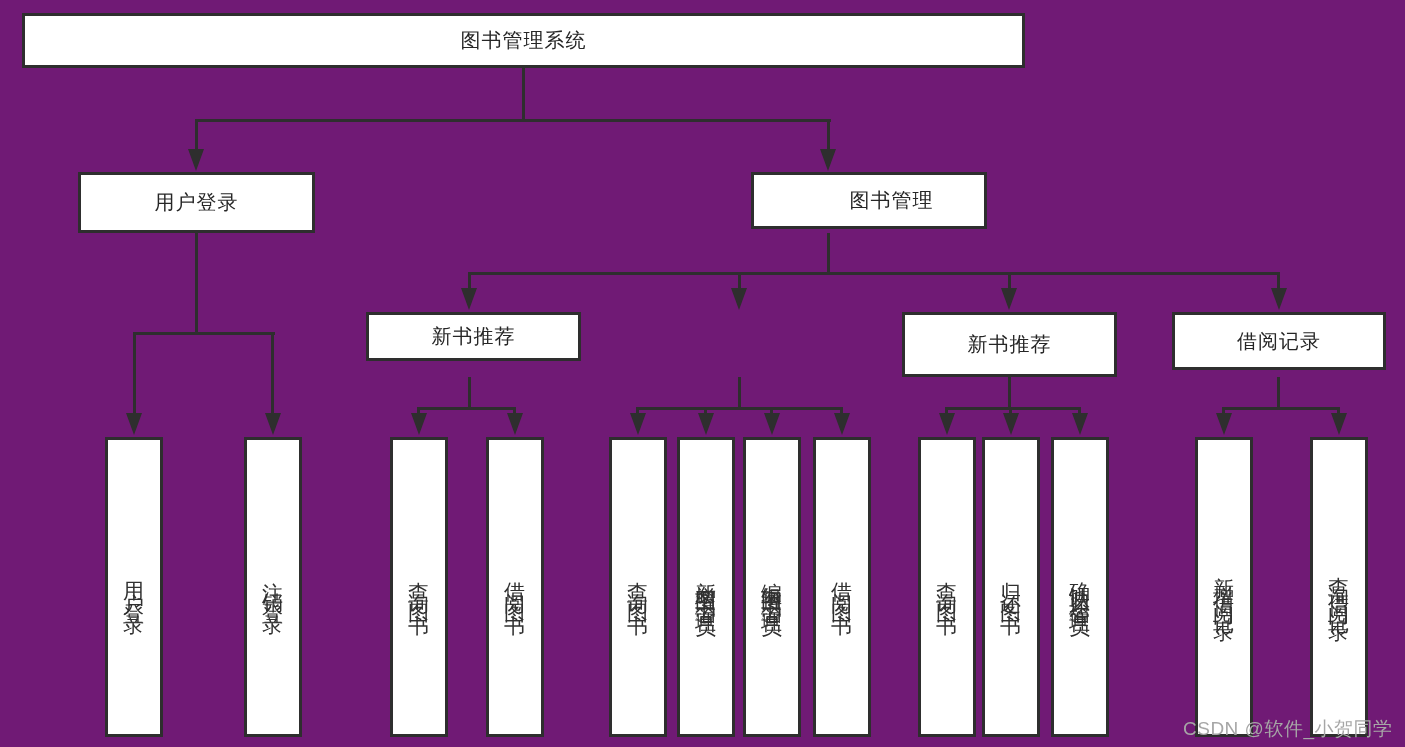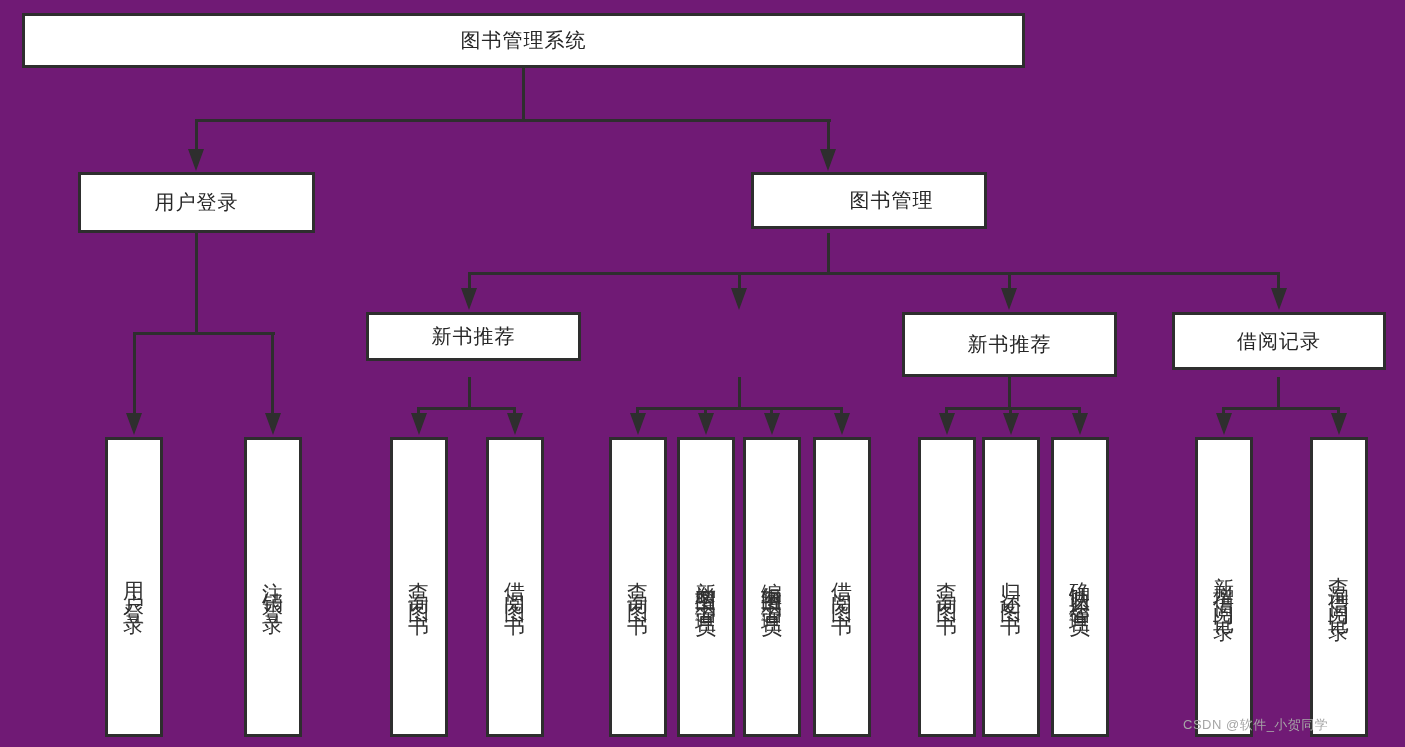--- a/index.html
+++ b/index.html
@@ -43,21 +43,21 @@
     position: absolute;
     width: 0; height: 0;
     border-left: 8px solid transparent;
     border-right: 8px solid transparent;
     border-top: 22px solid #2e2e2e;
   }
   .watermark {
     position: absolute;
     left: 1183px;
     top: 716px;
-    font-size: 13px;
+    font-size: 19px;
     color: #a6a6a6;
     letter-spacing: 0.5px;
     z-index: 5;
     white-space: nowrap;
   }
 </style>
 </head>
 <body>
 
 <div id="stage">

